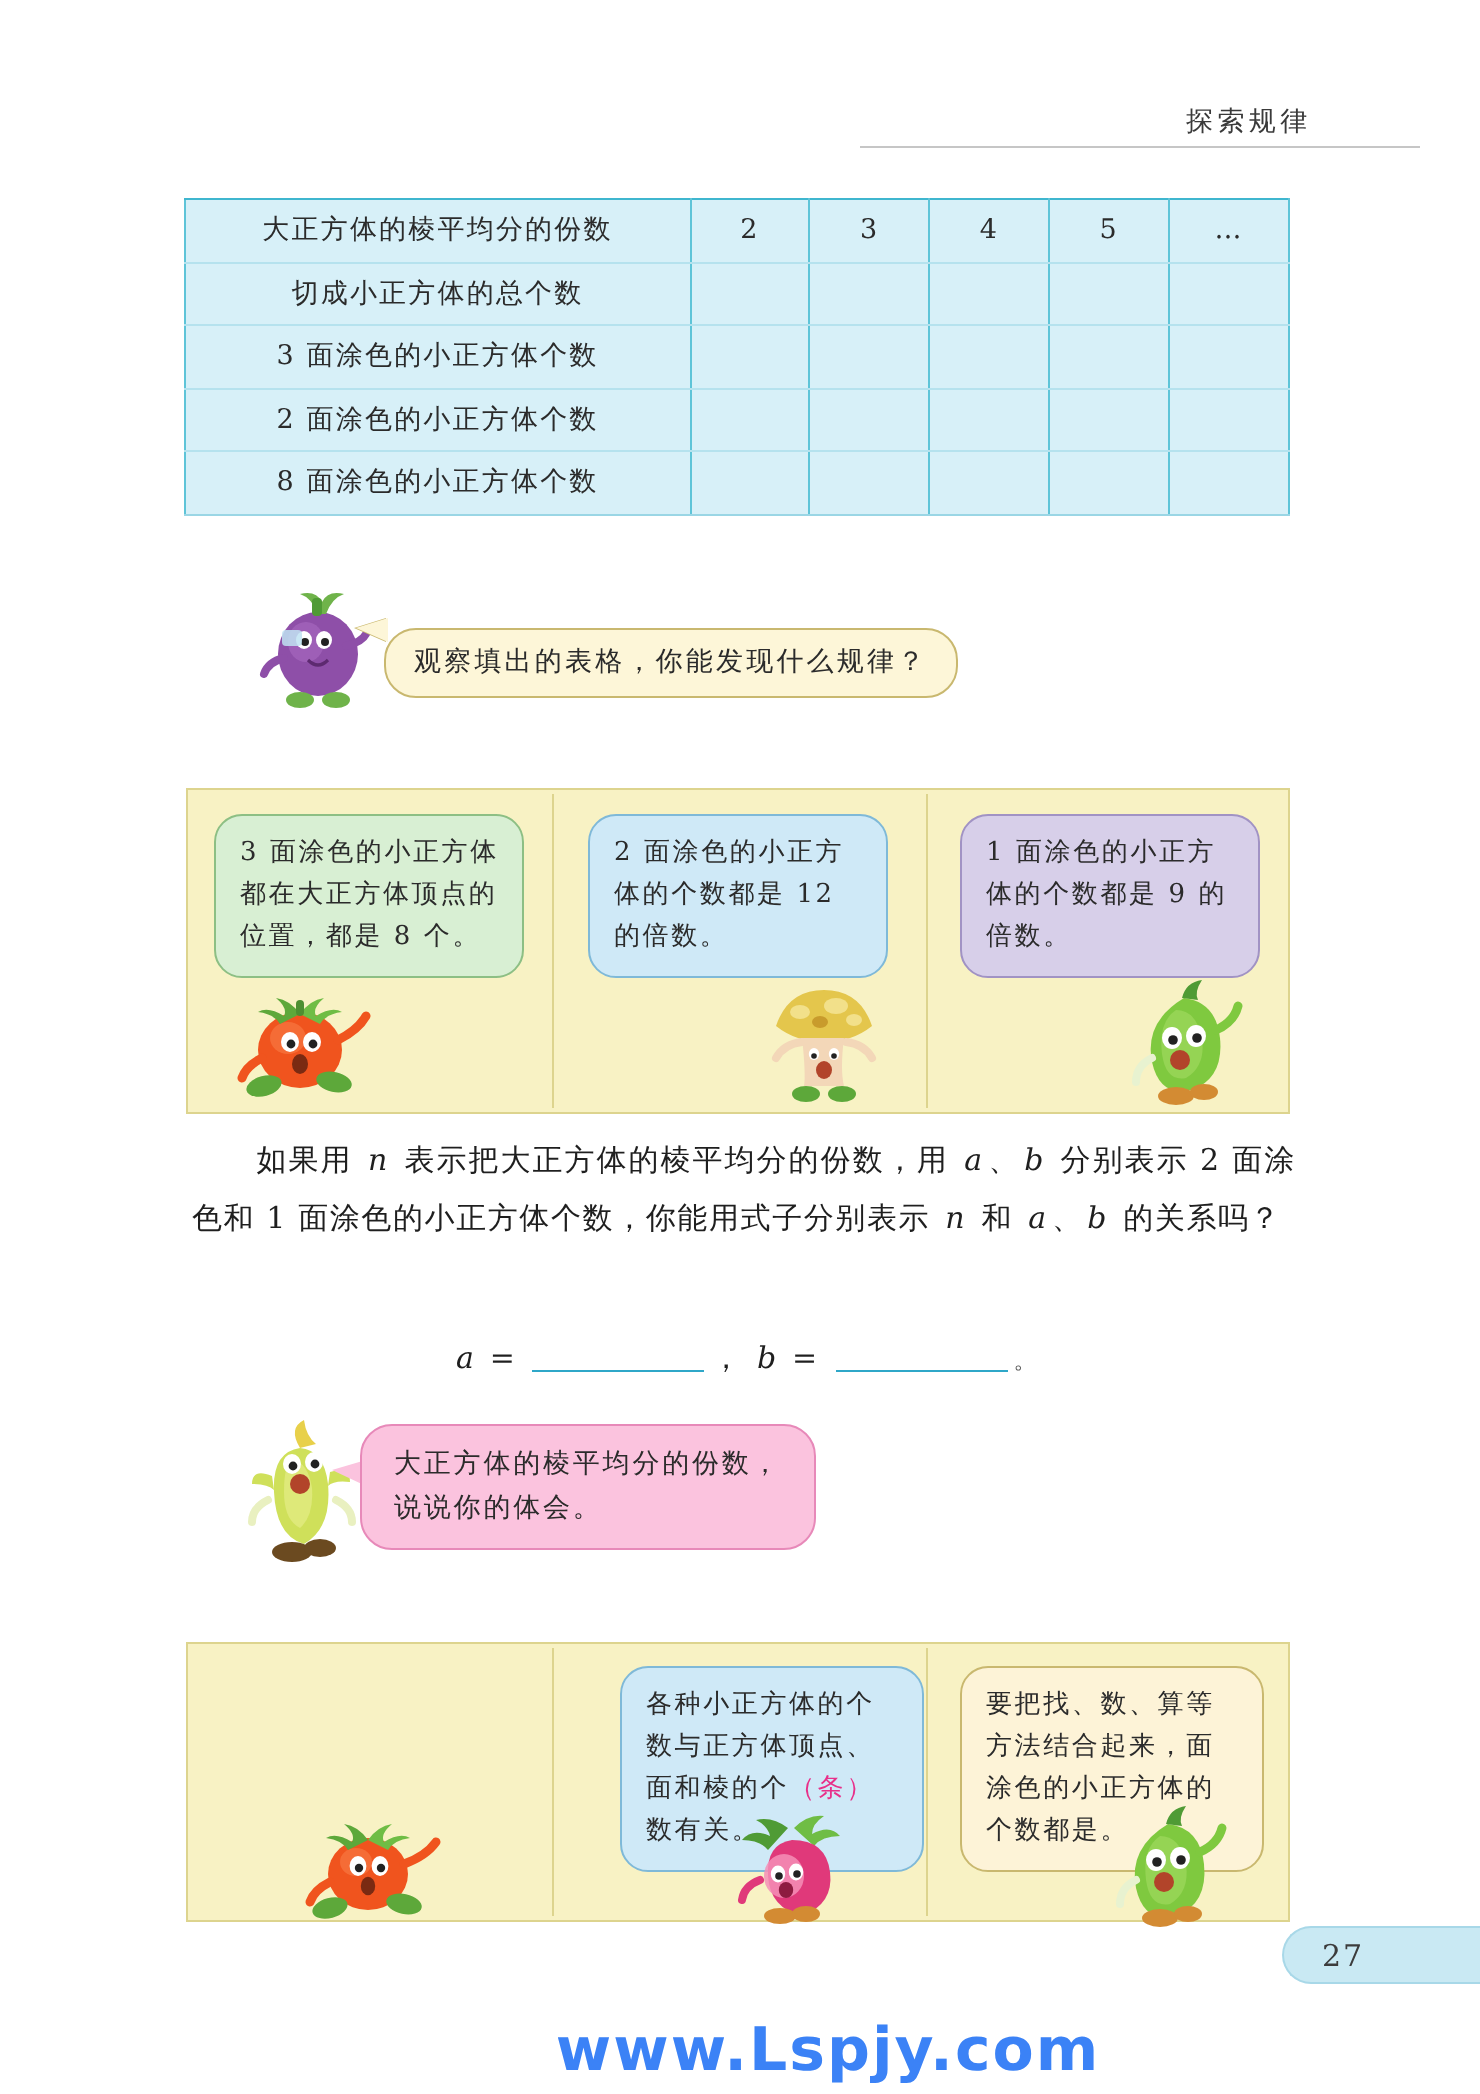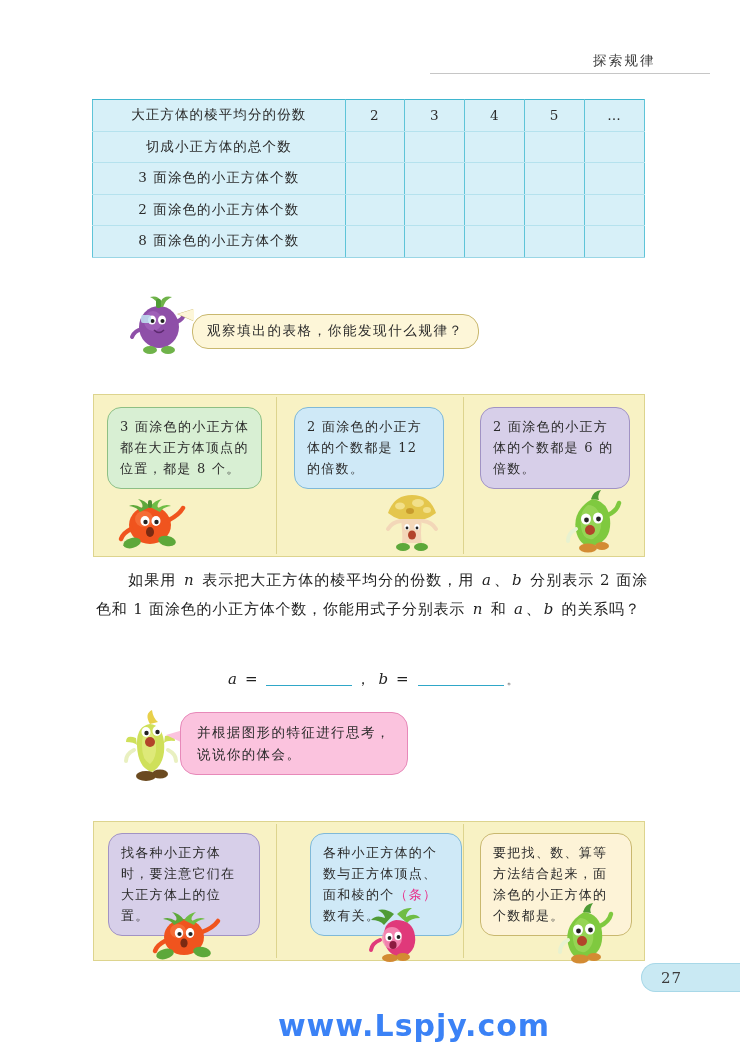--- a/index.html
+++ b/index.html
@@ -265,21 +265,21 @@
         <circle cx="25" cy="37" r="1.4" fill="#222"></circle>
         <circle cx="35" cy="37" r="1.4" fill="#222"></circle>
         <ellipse cx="30" cy="44" rx="4" ry="4.5" fill="#b2442a"></ellipse>
         <path d="M19 30 q-9 1 -13 8" stroke="#f3d7b8" stroke-width="4" fill="none" stroke-linecap="round"></path>
         <path d="M41 30 q9 1 13 8" stroke="#f3d7b8" stroke-width="4" fill="none" stroke-linecap="round"></path>
         <ellipse cx="21" cy="56" rx="7" ry="4" fill="#5da83a"></ellipse>
         <ellipse cx="39" cy="56" rx="7" ry="4" fill="#5da83a"></ellipse>
       </svg>
     </div>
 
-    <div class="sbub sbub-purple" style="left:386px; top:12px; width:150px;">2 面涂色的小正方体的个数都是 6 的倍数。</div>
+    <div class="sbub sbub-purple" style="left:386px; top:12px; width:150px;">1 面涂色的小正方体的个数都是 9 的倍数。</div>
     <svg class="stail" style="left:462px; top:72px;" width="40" height="34">
       <path d="M2 2 L36 31 L30 2 Z" fill="#d7cfe9" stroke="#a193c4" stroke-width="1.2"></path>
       <path d="M3 2 L31 2" stroke="#d7cfe9" stroke-width="3"></path>
     </svg>
     <div class="charbox" style="left:470px; top:94px;">
       <svg width="58" height="64" viewBox="0 0 58 64">
         <path d="M28 10 q16 2 18 20 q2 20 -14 26 q-16 4 -20 -14 q-4 -20 16 -32 z" fill="#7fc93f"></path>
         <path d="M24 16 q10 0 13 14 q2 14 -8 20 q-10 2 -12 -12 q-2 -16 7 -22 z" fill="#a3dc62" opacity=".6"></path>
         <path d="M27 10 q2 -8 10 -9 q-4 6 -2 10 z" fill="#4f9b35"></path>
         <ellipse cx="22" cy="30" rx="5" ry="5.5" fill="#fff"></ellipse>
@@ -322,30 +322,29 @@
         <circle cx="33.5" cy="24" r="2.2" fill="#222"></circle>
         <ellipse cx="26" cy="34" rx="5" ry="5" fill="#b2442a"></ellipse>
         <path d="M10 42 q-8 4 -8 11" stroke="#e9f0c0" stroke-width="4" fill="none" stroke-linecap="round"></path>
         <path d="M44 42 q8 4 8 11" stroke="#e9f0c0" stroke-width="4" fill="none" stroke-linecap="round"></path>
         <ellipse cx="22" cy="68" rx="10" ry="5" fill="#6b4a20"></ellipse>
         <ellipse cx="36" cy="66" rx="8" ry="4.5" fill="#6b4a20"></ellipse>
       </svg>
     </div>
     <div class="tail-pink"></div>
     <div class="bub-pink">
-      <div>并根据图形的特征进行思考，</div>
+      <div>大正方体的棱平均分的份数，</div>
       <div>说说你的体会。</div>
     </div>
   </div>
 
   <div class="panel panel-b">
     <div class="divider" style="left:182px"></div>
     <div class="divider" style="left:369px"></div>
 
-    <div class="sbub sbub-purple" style="left:14px; top:11px; width:152px;">找各种小正方体时，要注意它们在大正方体上的位置。</div>
     <svg class="stail" style="left:100px; top:85px;" width="32" height="26">
       <path d="M2 2 L24 24 L26 2 Z" fill="#d7cfe9" stroke="#a193c4" stroke-width="1.2"></path>
       <path d="M3 2 L25 2" stroke="#d7cfe9" stroke-width="3"></path>
     </svg>
     <div class="charbox" style="left:54px; top:84px;">
       <svg width="76" height="56" viewBox="0 0 76 56">
         <ellipse cx="36" cy="31" rx="20" ry="18" fill="#f0541e"></ellipse>
         <ellipse cx="30" cy="25" rx="8" ry="7" fill="#f87a44" opacity=".65"></ellipse>
         <path d="M36 14 q-5 -7 -12 -8 q6 5 4 9 q-8 -5 -13 -2 q8 1 11 6 z" fill="#5da83a"></path>
         <path d="M36 14 q5 -7 12 -8 q-6 5 -4 9 q8 -5 13 -2 q-8 1 -11 6 z" fill="#6fbd45"></path>

